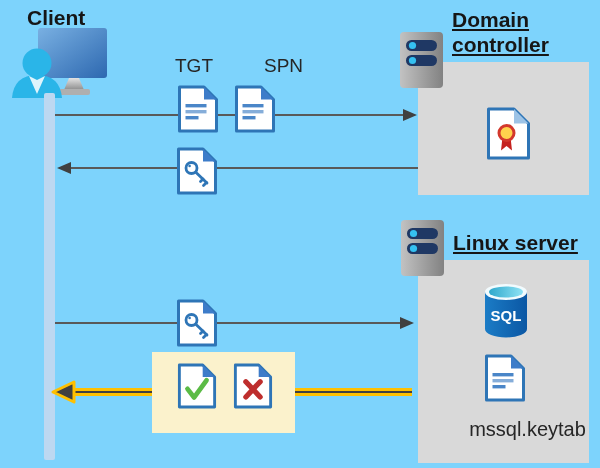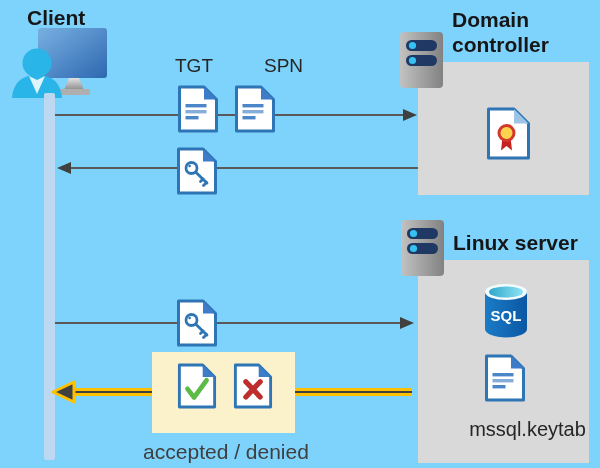--- a/index.html
+++ b/index.html
@@ -123,21 +123,21 @@
           <stop offset="1" stop-color="#828282"></stop>
       </linearGradient>
     </defs>
     <rect x="1" y="1" width="43" height="56" rx="4" fill="url(#srv1)"></rect>
     <rect x="7" y="9" width="31" height="11" rx="5.5" fill="#1F3864"></rect>
     <circle cx="13.5" cy="14.5" r="3.6" fill="#35C1F1"></circle>
     <rect x="7" y="24" width="31" height="11" rx="5.5" fill="#1F3864"></rect>
     <circle cx="13.5" cy="29.5" r="3.6" fill="#35C1F1"></circle>
   </svg>
 
-  <div class="abs title" style="left:452px;top:7px;width:145px;">Domain controller</div>
+  <div class="abs title" style="left:452px;top:7px;width:145px;text-decoration:underline;">Domain controller</div>
 
   <svg class="abs" style="left:486px;top:107px;" width="45" height="53" viewBox="0 0 45 53">
     <path d="M2.5 2 H28 L42.5 16.5 V51 H2.5 Z" fill="#fff" stroke="#2E75B6" stroke-width="3" stroke-linejoin="round"></path>
     <path d="M28 2 L42.5 16.5 H28 Z" fill="#9DC3E6"></path>
     <path d="M16.5 30 L15 43.5 L20.5 39 L26 43.5 L24.5 30 Z" fill="#C5221F"></path>
     <circle cx="20.5" cy="26" r="7.5" fill="#FFD34D" stroke="#D3382C" stroke-width="3"></circle>
   </svg>
 
   <div class="abs gray-panel" style="left:418px;top:260px;width:171px;height:203px;"></div>
 
@@ -148,21 +148,21 @@
           <stop offset="1" stop-color="#828282"></stop>
       </linearGradient>
     </defs>
     <rect x="1" y="1" width="43" height="56" rx="4" fill="url(#srv2)"></rect>
     <rect x="7" y="9" width="31" height="11" rx="5.5" fill="#1F3864"></rect>
     <circle cx="13.5" cy="14.5" r="3.6" fill="#35C1F1"></circle>
     <rect x="7" y="24" width="31" height="11" rx="5.5" fill="#1F3864"></rect>
     <circle cx="13.5" cy="29.5" r="3.6" fill="#35C1F1"></circle>
   </svg>
 
-  <div class="abs title" style="left:453px;top:230px;width:145px;white-space:nowrap;">Linux server</div>
+  <div class="abs title" style="left:453px;top:230px;width:145px;white-space:nowrap;text-decoration:underline;">Linux server</div>
 
   <svg class="abs" style="left:483px;top:283px;" width="46" height="56" viewBox="0 0 46 56">
     <defs>
       <linearGradient id="sqlbody" x1="0" y1="0" x2="1" y2="0">
         <stop offset="0" stop-color="#1B7CC6"></stop>
           <stop offset="1" stop-color="#0B57A4"></stop>
       </linearGradient>
       <linearGradient id="sqltop" x1="0" y1="0" x2="1" y2="0">
         <stop offset="0" stop-color="#2FA8CC"></stop>
           <stop offset="1" stop-color="#8FE3F5"></stop>
@@ -194,15 +194,14 @@
 
   <svg class="abs" style="left:233px;top:361px;" width="40" height="50" viewBox="0 0 42 48">
     <path d="M2.5 2 H27 L39.5 14.5 V46 H2.5 Z" fill="#fff" stroke="#2E75B6" stroke-width="3" stroke-linejoin="round"></path>
     <path d="M27 2 L39.5 14.5 H27 Z" fill="#3D7CC9"></path>
     <g stroke="#BE2E2D" stroke-width="5.5" stroke-linecap="round">
       <path d="M13.5 19.5 L28.5 35.5"></path>
       <path d="M28.5 19.5 L13.5 35.5"></path>
     </g>
   </svg>
 
-  <div class="abs center" style="left:128px;top:440px;width:196px;font-size:21px;color:#3F3F3F;">accepted / denied</div>
 
 </div>
 
 </body></html>

